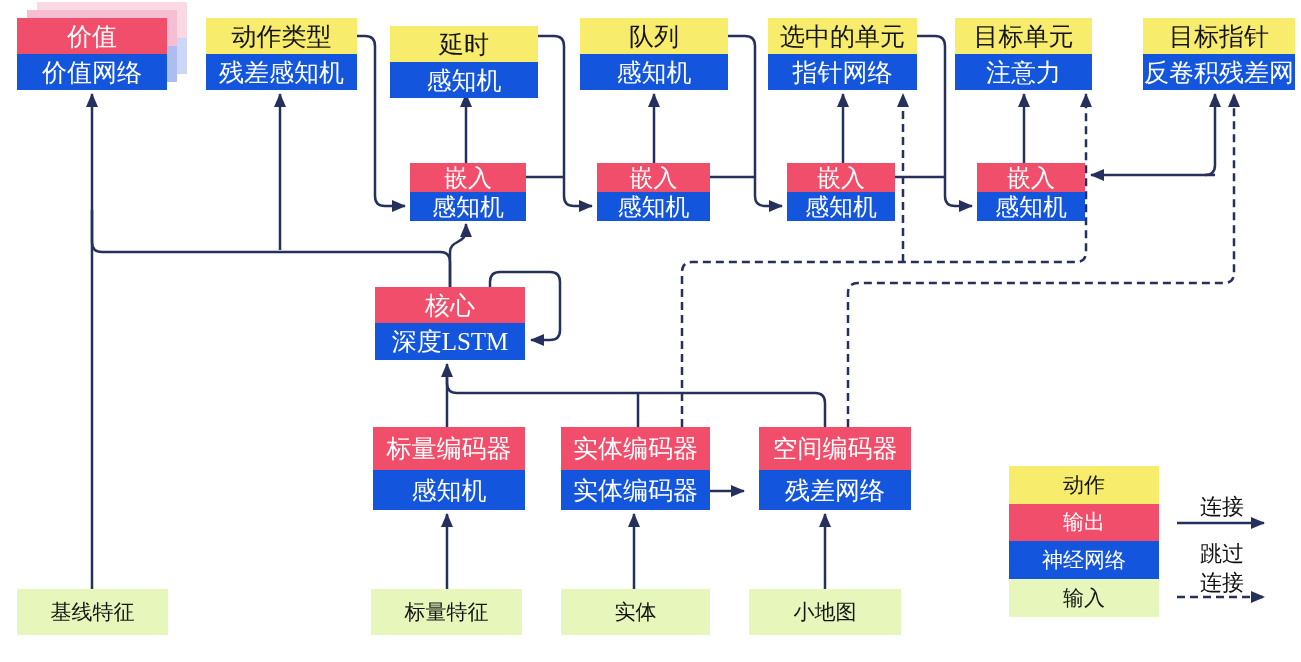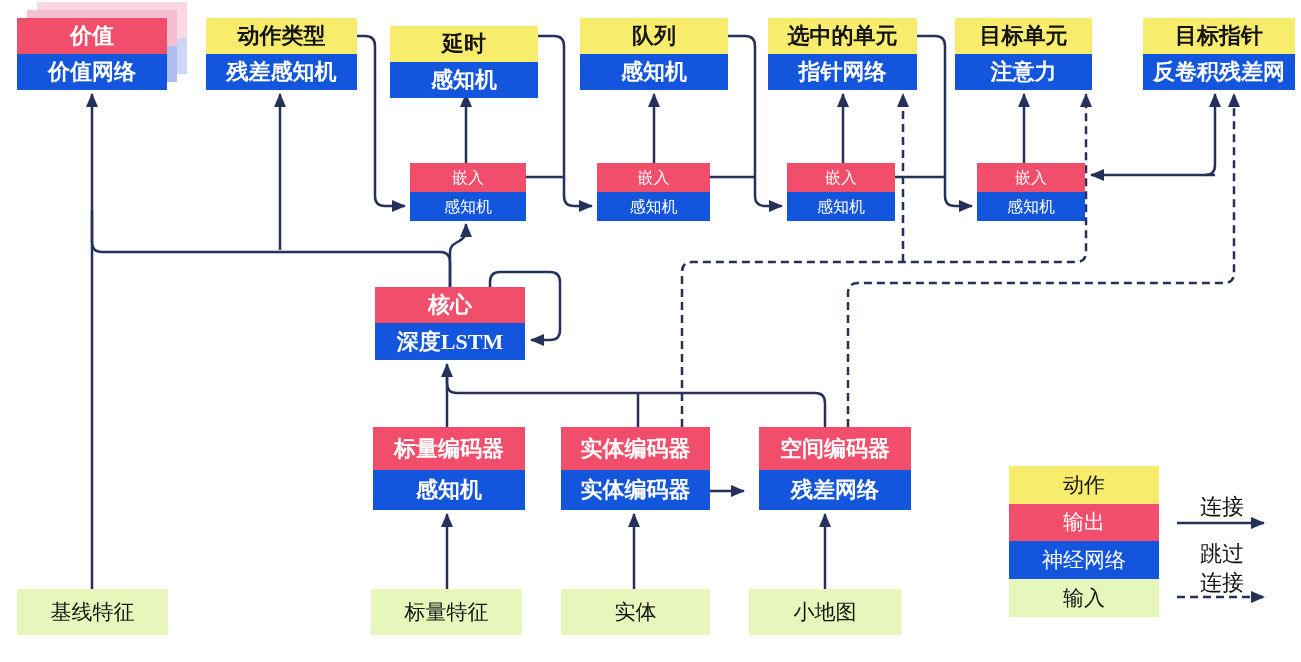--- a/index.html
+++ b/index.html
@@ -5,21 +5,21 @@
   html,body{margin:0;padding:0;background:#ffffff;}
   #canvas{position:relative;width:1301px;height:662px;background:#fff;overflow:hidden;
           font-family:"Liberation Serif","DejaVu Serif",serif;}
   #edges{position:absolute;left:0;top:0;z-index:1;}
   .node{position:absolute;z-index:3;text-align:center;}
   .row{display:flex;align-items:center;justify-content:center;line-height:1;}
   .yellow{background:#f8ec6d;color:#141414;}
   .redbg{background:#f04e6a;color:#ffffff;}
   .bluebg{background:#1355dc;color:#ffffff;}
   .greenbg{background:#e7f6bb;color:#141414;}
-  .fs22{font-size:22px;font-weight:bold;} .fs21{font-size:21px;} .fs20{font-size:16px;}
+  .fs22{font-size:25px;} .fs21{font-size:21px;} .fs20{font-size:24px;}
   .stackcard{position:absolute;z-index:2;}
   .lbl{position:absolute;z-index:3;color:#111;font-size:22px;text-align:center;line-height:1.15;}
 </style>
 </head>
 <body>
 
 <div id="canvas">
 
   <svg id="edges" width="1301" height="662" viewBox="0 0 1301 662">
     <defs>

